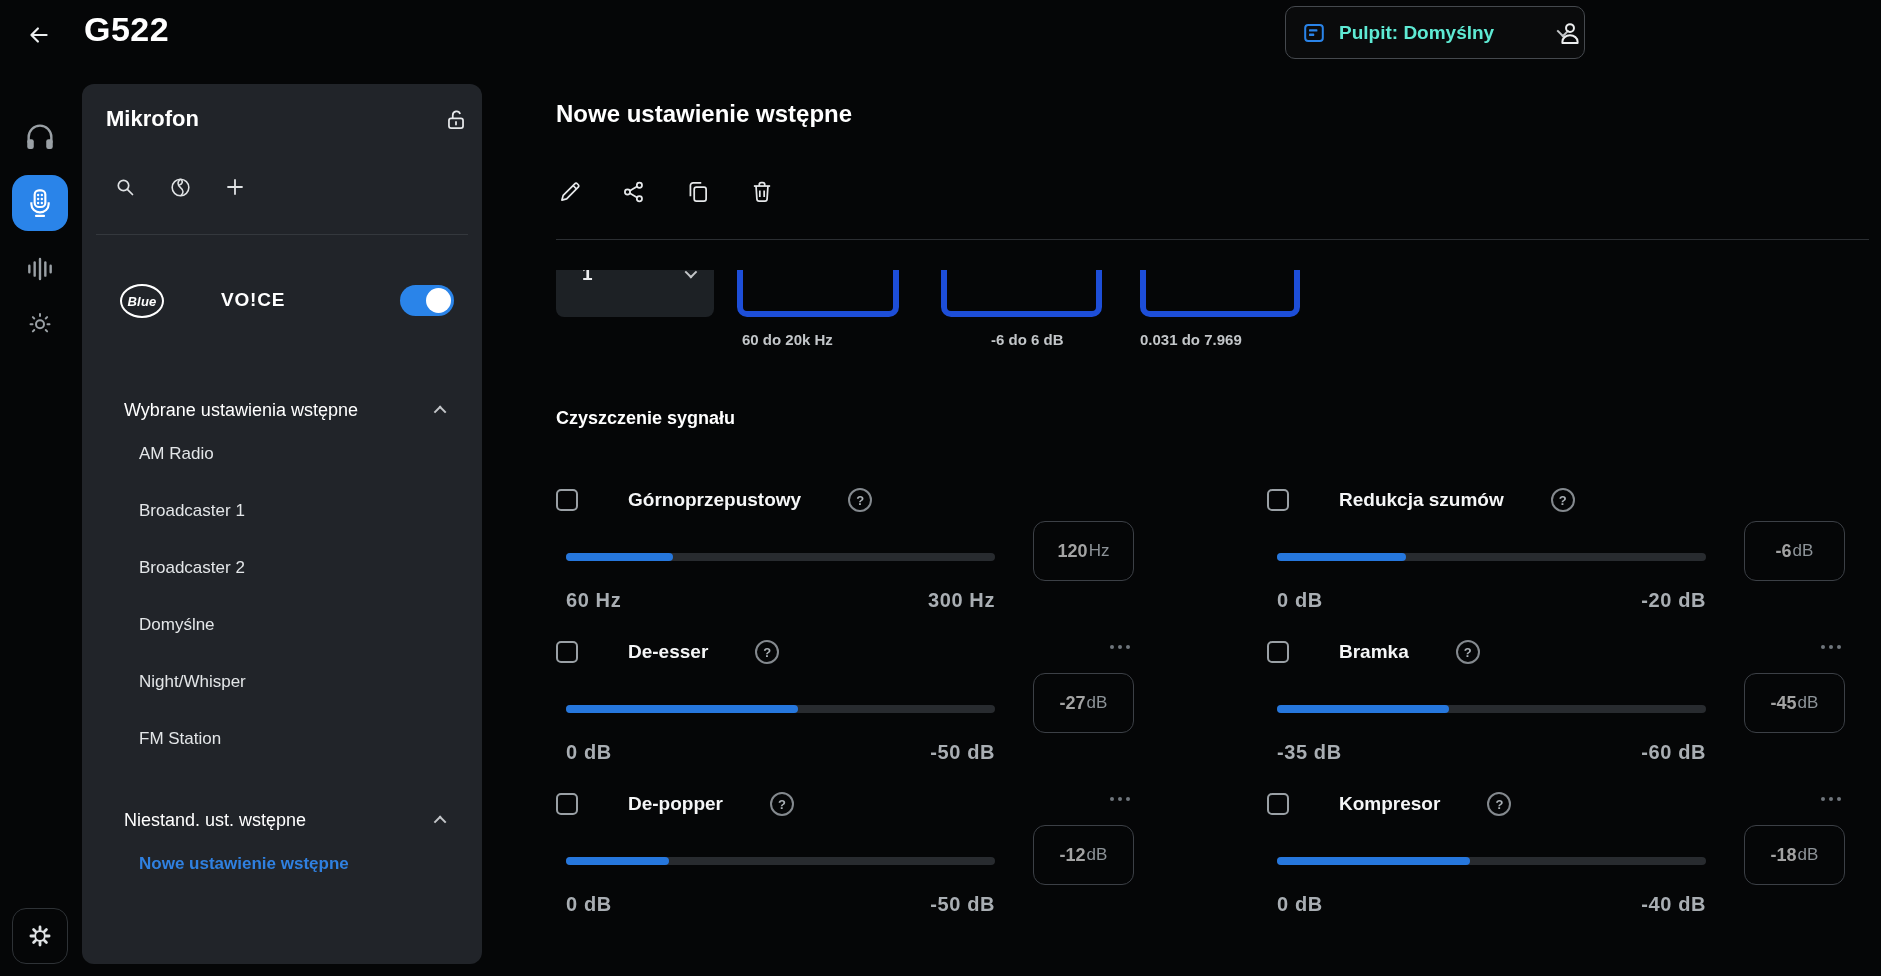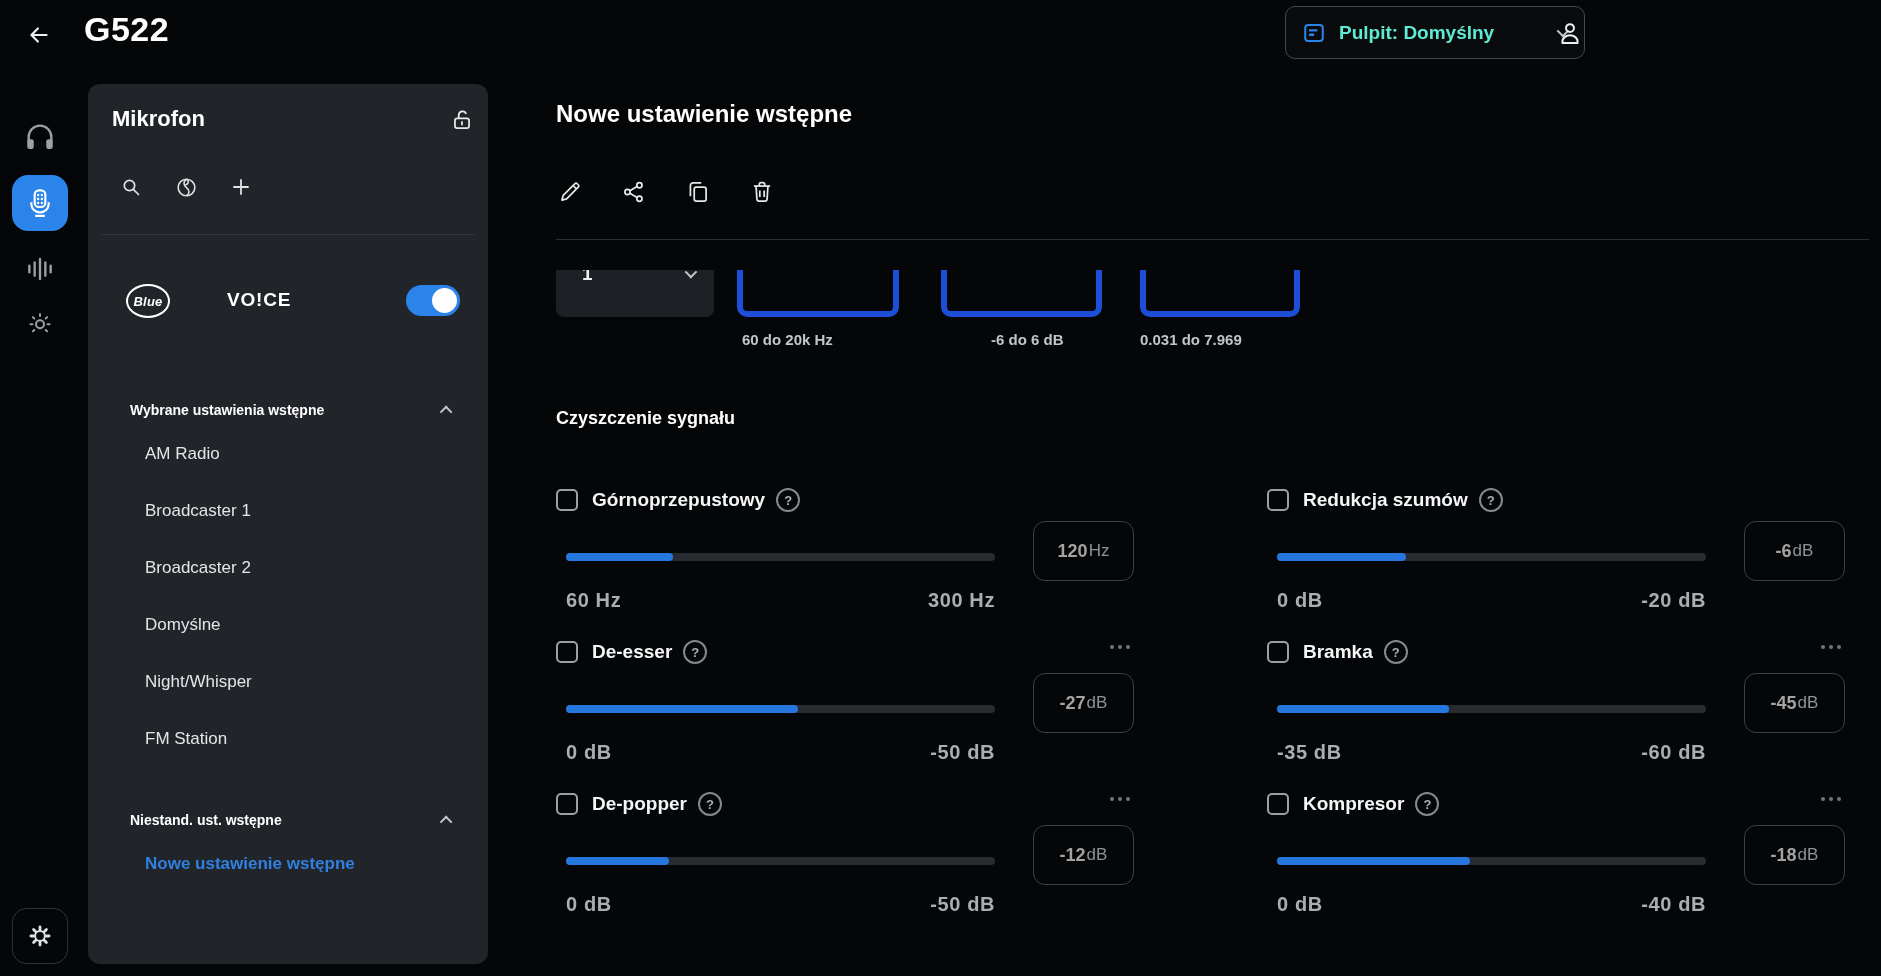--- a/index.html
+++ b/index.html
@@ -33,21 +33,21 @@
   .rail-item.mic-tile-wrap { top:175px; }
   .mic-tile { width:56px; height:56px; border-radius:16px; background:#2a84e9; display:flex;
               align-items:center; justify-content:center; }
   .rail-item.wave { top:253px; }
   .rail-item.light { top:308px; }
   .gear-tile { position:absolute; left:12px; top:908px; width:56px; height:56px; border-radius:14px;
                border:1px solid #2e3236; display:flex; align-items:center; justify-content:center;
                color:#dfe2e4; cursor:pointer; }
 
   
-  .panel { position:absolute; left:88px; top:84px; width:400px; height:880px;
+  .panel { position:absolute; left:82px; top:84px; width:400px; height:880px;
            background:#212429; border-radius:12px; }
   .panel-title { position:absolute; left:24px; top:22px; font-size:22px; font-weight:700; color:#fff; }
   .lock-btn { position:absolute; left:360px; top:22px; width:28px; height:28px; color:#e8eaec;
               display:flex; align-items:center; justify-content:center; cursor:pointer; }
   .tools { position:absolute; left:30px; top:90px; display:flex; gap:29px; color:#dfe2e4; }
   .tool-btn { width:26px; height:26px; display:flex; align-items:center; justify-content:center; cursor:pointer; }
   .panel-divider { position:absolute; left:14px; right:14px; top:150px; height:1px; background:#34383d; }
 
   .bluevoice { position:absolute; left:0; top:198px; width:100%; height:46px; }
   .blue-logo { position:absolute; left:38px; top:2px; width:44px; height:34px; border:2px solid #fff;
@@ -56,21 +56,21 @@
   .voice-txt { position:absolute; left:94px; top:7px; font-size:19px; font-weight:700;
                letter-spacing:0.8px; color:#fff;margin-left:45px; }
   .toggle { position:absolute; left:318px; top:3px; width:54px; height:31px; border-radius:16px;
             background:#2a84e9; cursor:pointer; }
   .toggle .knob { position:absolute; right:3px; top:3px; width:25px; height:25px; border-radius:50%;
                   background:#fff; }
 
   .preset-groups { position:absolute; left:0; top:311px; width:100%; }
   .group-head { display:flex; align-items:center; justify-content:space-between; height:30px;
                 padding:0 36px 0 42px; cursor:pointer; }
-  .group-head .gh-label { font-size:14px; font-weight:700; color:#fff;text-align:center; }
+  .group-head .gh-label { font-size:18px; font-weight:400; color:#fff;text-align:center; }
   .group + .group { margin-top:38px; }
   .preset-item { height:57px; display:flex; align-items:center; padding-left:57px; font-size:17px;
                  font-weight:500; color:#e3e6e8; cursor:pointer; }
   .preset-item.active { color:#2f80e0; font-weight:700; }
 
   
   .main-title { position:absolute; left:556px; top:100px; font-size:24px; font-weight:700; color:#fff; }
   .toolbar { position:absolute; left:556px; top:178px; display:flex; gap:36px; color:#e6e8ea; }
   .toolbar .tb-btn { width:28px; height:28px; display:flex; align-items:center; justify-content:center;
                      cursor:pointer; }
@@ -91,21 +91,21 @@
   .eq-input.f3 { width:160px; margin-left:38px; }
   .eq-helpers { position:absolute; left:556px; top:331px; width:1200px; height:20px; }
   .eq-helpers span { position:absolute; font-size:15px; font-weight:600; color:#c3c6c9; white-space:nowrap; }
   .eq-helpers .h1 { left:186px; } .eq-helpers .h2 { left:387px;margin-left:48px; } .eq-helpers .h3 { left:584px; }
 
   .section-title { position:absolute; left:556px; top:408px; font-size:18px; font-weight:700; color:#fff; }
 
   .modules-grid { position:absolute; left:556px; top:487px; width:1289px; display:grid;
                   grid-template-columns:578px 578px; column-gap:133px; row-gap:22px; }
   .module { position:relative; height:130px; }
-  .mod-header { position:absolute; left:0; top:0; right:0; height:26px; display:flex; align-items:center; }
+  .mod-header { position:absolute; left:0; top:0; right:0; height:26px; display:flex; align-items:center;gap:36px; }
   .checkbox { width:22px; height:22px; border:2px solid #9aa0a5; border-radius:5px; cursor:pointer;
               flex:0 0 auto; }
   .mod-label { font-size:19px; font-weight:700; color:#f5f6f7; margin-left:14px; }
   .help { width:24px; height:24px; border:2px solid #84898e; border-radius:50%; color:#aab0b5;
           font-size:13px; font-weight:700; display:flex; align-items:center; justify-content:center;
           margin-left:11px; cursor:pointer; }
   .dots { position:absolute; right:4px; top:6px; display:flex; gap:4px; cursor:pointer; }
   .dots i { width:4px; height:4px; border-radius:50%; background:#70767c; }
   .track { position:absolute; left:10px; top:66px; width:429px; height:8px; border-radius:4px;
            background:#282b2f; cursor:pointer; }

